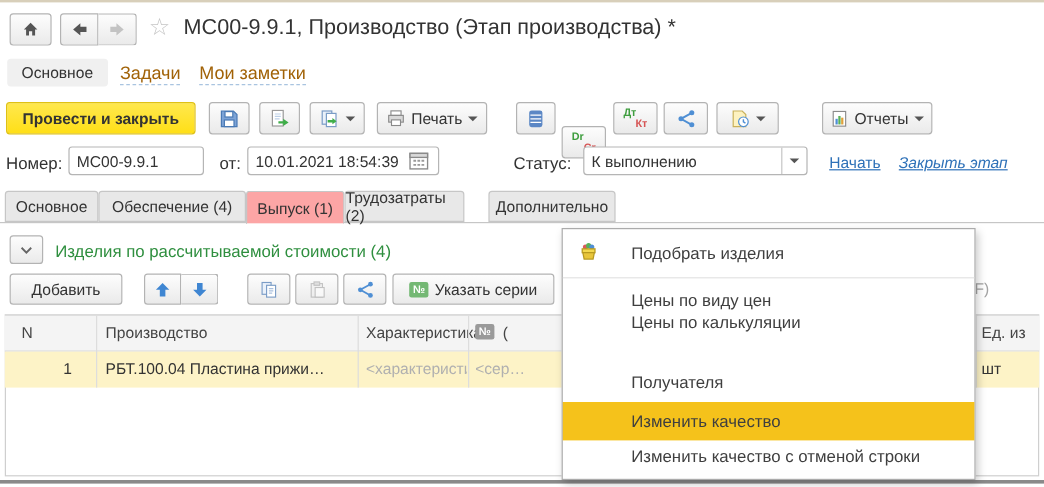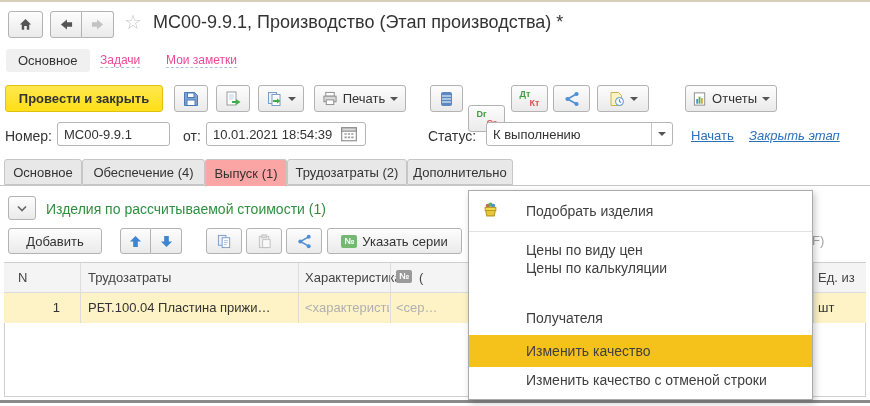--- a/index.html
+++ b/index.html
@@ -14,21 +14,21 @@
        gap:5px;font-size:13px;color:#333;cursor:default;padding:0 6px;}
   .btn.grp-l{border-radius:3px 0 0 3px;}
   .btn.grp-r{border-radius:0 3px 3px 0;border-left:none;}
   .btn-yellow{background:linear-gradient(#ffe84e,#ffdf17);border-color:#dfc114;font-weight:bold;}
   .caret{width:0;height:0;border-left:4px solid transparent;border-right:4px solid transparent;
          border-top:4px solid #555;display:inline-block;}
   .lbl{position:absolute;font-size:14px;color:#333;}
   .input{position:absolute;box-sizing:border-box;height:24px;border:1px solid #b5b5b5;border-radius:3px;
          background:#fff;font-size:13px;color:#333;padding:0 6px;font-family:"Liberation Sans",sans-serif;}
   .link{position:absolute;color:#2e71b8;font-size:13px;text-decoration:underline;cursor:pointer;}
-  .link-dashed{position:absolute;color:#ec4899;font-size:12px;text-decoration:none;
+  .link-dashed{position:absolute;color:#a16207;font-size:15px;text-decoration:none;
                border-bottom:1px dashed #a9c4e0;cursor:pointer;}
   .navmain{position:absolute;background:#f0f0f0;border-radius:3px;padding:4px 12px;color:#333;font-size:13px;}
   .title{position:absolute;font-size:18px;color:#333;white-space:nowrap;}
   .star{position:absolute;font-size:20px;color:#c6c6c6;}
 
   .tab{position:absolute;top:159px;height:26px;box-sizing:border-box;background:#e8e8e8;
        border:1px solid #c6c6c6;border-radius:3px 3px 0 0;display:flex;align-items:center;
        justify-content:center;font-size:13px;color:#333;z-index:2;}
   .tab.active{background:#fca5a5;height:28px;z-index:4;border-bottom:1px solid #fff;}
   .panel{position:absolute;left:0;top:185px;width:870px;height:213px;background:#fff;
@@ -204,35 +204,35 @@
 
   <div class="tab" style="left:4px;width:78px;">
     <span>Основное</span>
     </div>
   <div class="tab" style="left:82px;width:123px;">
     <span>Обеспечение (4)</span>
     </div>
   <div class="tab active" style="left:205px;width:82px;">
     <span>Выпуск (1)</span>
     </div>
-  <div class="tab" style="left:287px;width:120px;">
+  <div class="tab" style="left:287px;width:100px;">
     <span>Трудозатраты (2)</span>
     </div>
   <div class="tab" style="left:407px;width:106px;">
     <span>Дополнительно</span>
     </div>
 
   <div class="panel"></div>
 
   <div class="btn" style="left:8px;top:196px;width:28px;height:24px;z-index:2;">
     <svg width="10" height="7" viewBox="0 0 10 7">
       <path class="chev" d="M1 1.5 L5 5.5 L9 1.5"></path>
     </svg>
   </div>
-  <span class="section-title" style="left:46px;top:201px;z-index:2;">Изделия по рассчитываемой стоимости (1)</span>
+  <span class="section-title" style="left:46px;top:201px;z-index:2;">Изделия по рассчитываемой стоимости (4)</span>
 
   <div class="btn" style="left:8px;top:228px;width:94px;height:26px;z-index:2;">
     <span>Добавить</span>
     </div>
   <div class="btn grp-l" style="left:120px;top:228px;width:31px;height:26px;z-index:2;">
     <svg width="13" height="13" viewBox="0 0 14 14">
       <path d="M7 1 L13 7 H9.5 V13 H4.5 V7 H1 Z" fill="#3f86d2"></path>
     </svg>
   </div>
   <div class="btn grp-r" style="left:151px;top:228px;width:31px;height:26px;z-index:2;">
@@ -266,21 +266,21 @@
     <span class="badge badge-green">№</span>
     <span>Указать серии</span>
   </div>
   <span class="search-frag" style="left:812px;top:233px;z-index:2;">F)</span>
 
   <div class="abs tframe" style="z-index:2;"></div>
   <div class="abs thead" style="z-index:2;"></div>
   <div class="abs trow" style="z-index:2;"></div>
 
   <span class="tcell hcell" style="left:18px;top:270px;z-index:3;">N</span>
-  <span class="tcell hcell" style="left:88px;top:270px;z-index:3;">Трудозатраты</span>
+  <span class="tcell hcell" style="left:88px;top:270px;z-index:3;">Производство</span>
   <span class="tcell hcell" style="left:305px;top:270px;z-index:3;">Характеристика</span>
   <span class="badge badge-gray" style="position:absolute;left:396px;top:270px;z-index:3;">№</span>
   <span class="tcell hcell" style="left:419px;top:270px;width:45px;z-index:3;">(</span>
   <span class="tcell hcell" style="left:818px;top:270px;width:44px;z-index:3;">Ед. из</span>
 
   <span class="tcell" style="left:8px;top:300px;width:52px;text-align:right;z-index:3;">1</span>
   <span class="tcell" style="left:88px;top:300px;width:208px;z-index:3;">РБТ.100.04 Пластина прижи…</span>
   <span class="tcell ghost" style="left:305px;top:300px;width:84px;z-index:3;">&lt;характеристи…</span>
   <span class="tcell ghost" style="left:396px;top:300px;width:68px;z-index:3;">&lt;сер…</span>
   <span class="tcell" style="left:818px;top:300px;width:40px;z-index:3;">шт</span>

